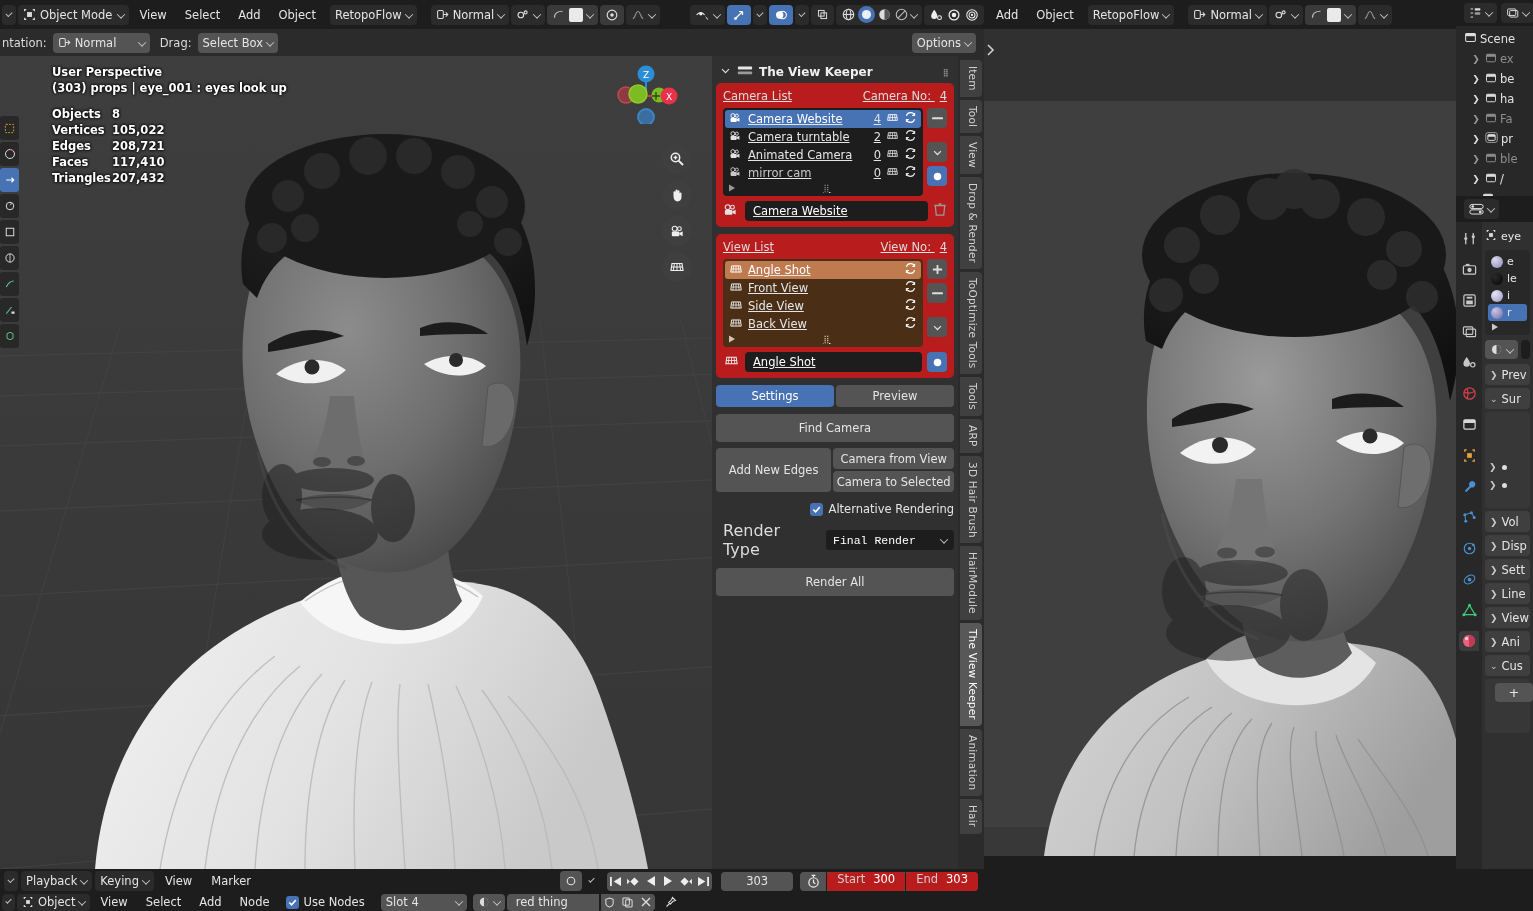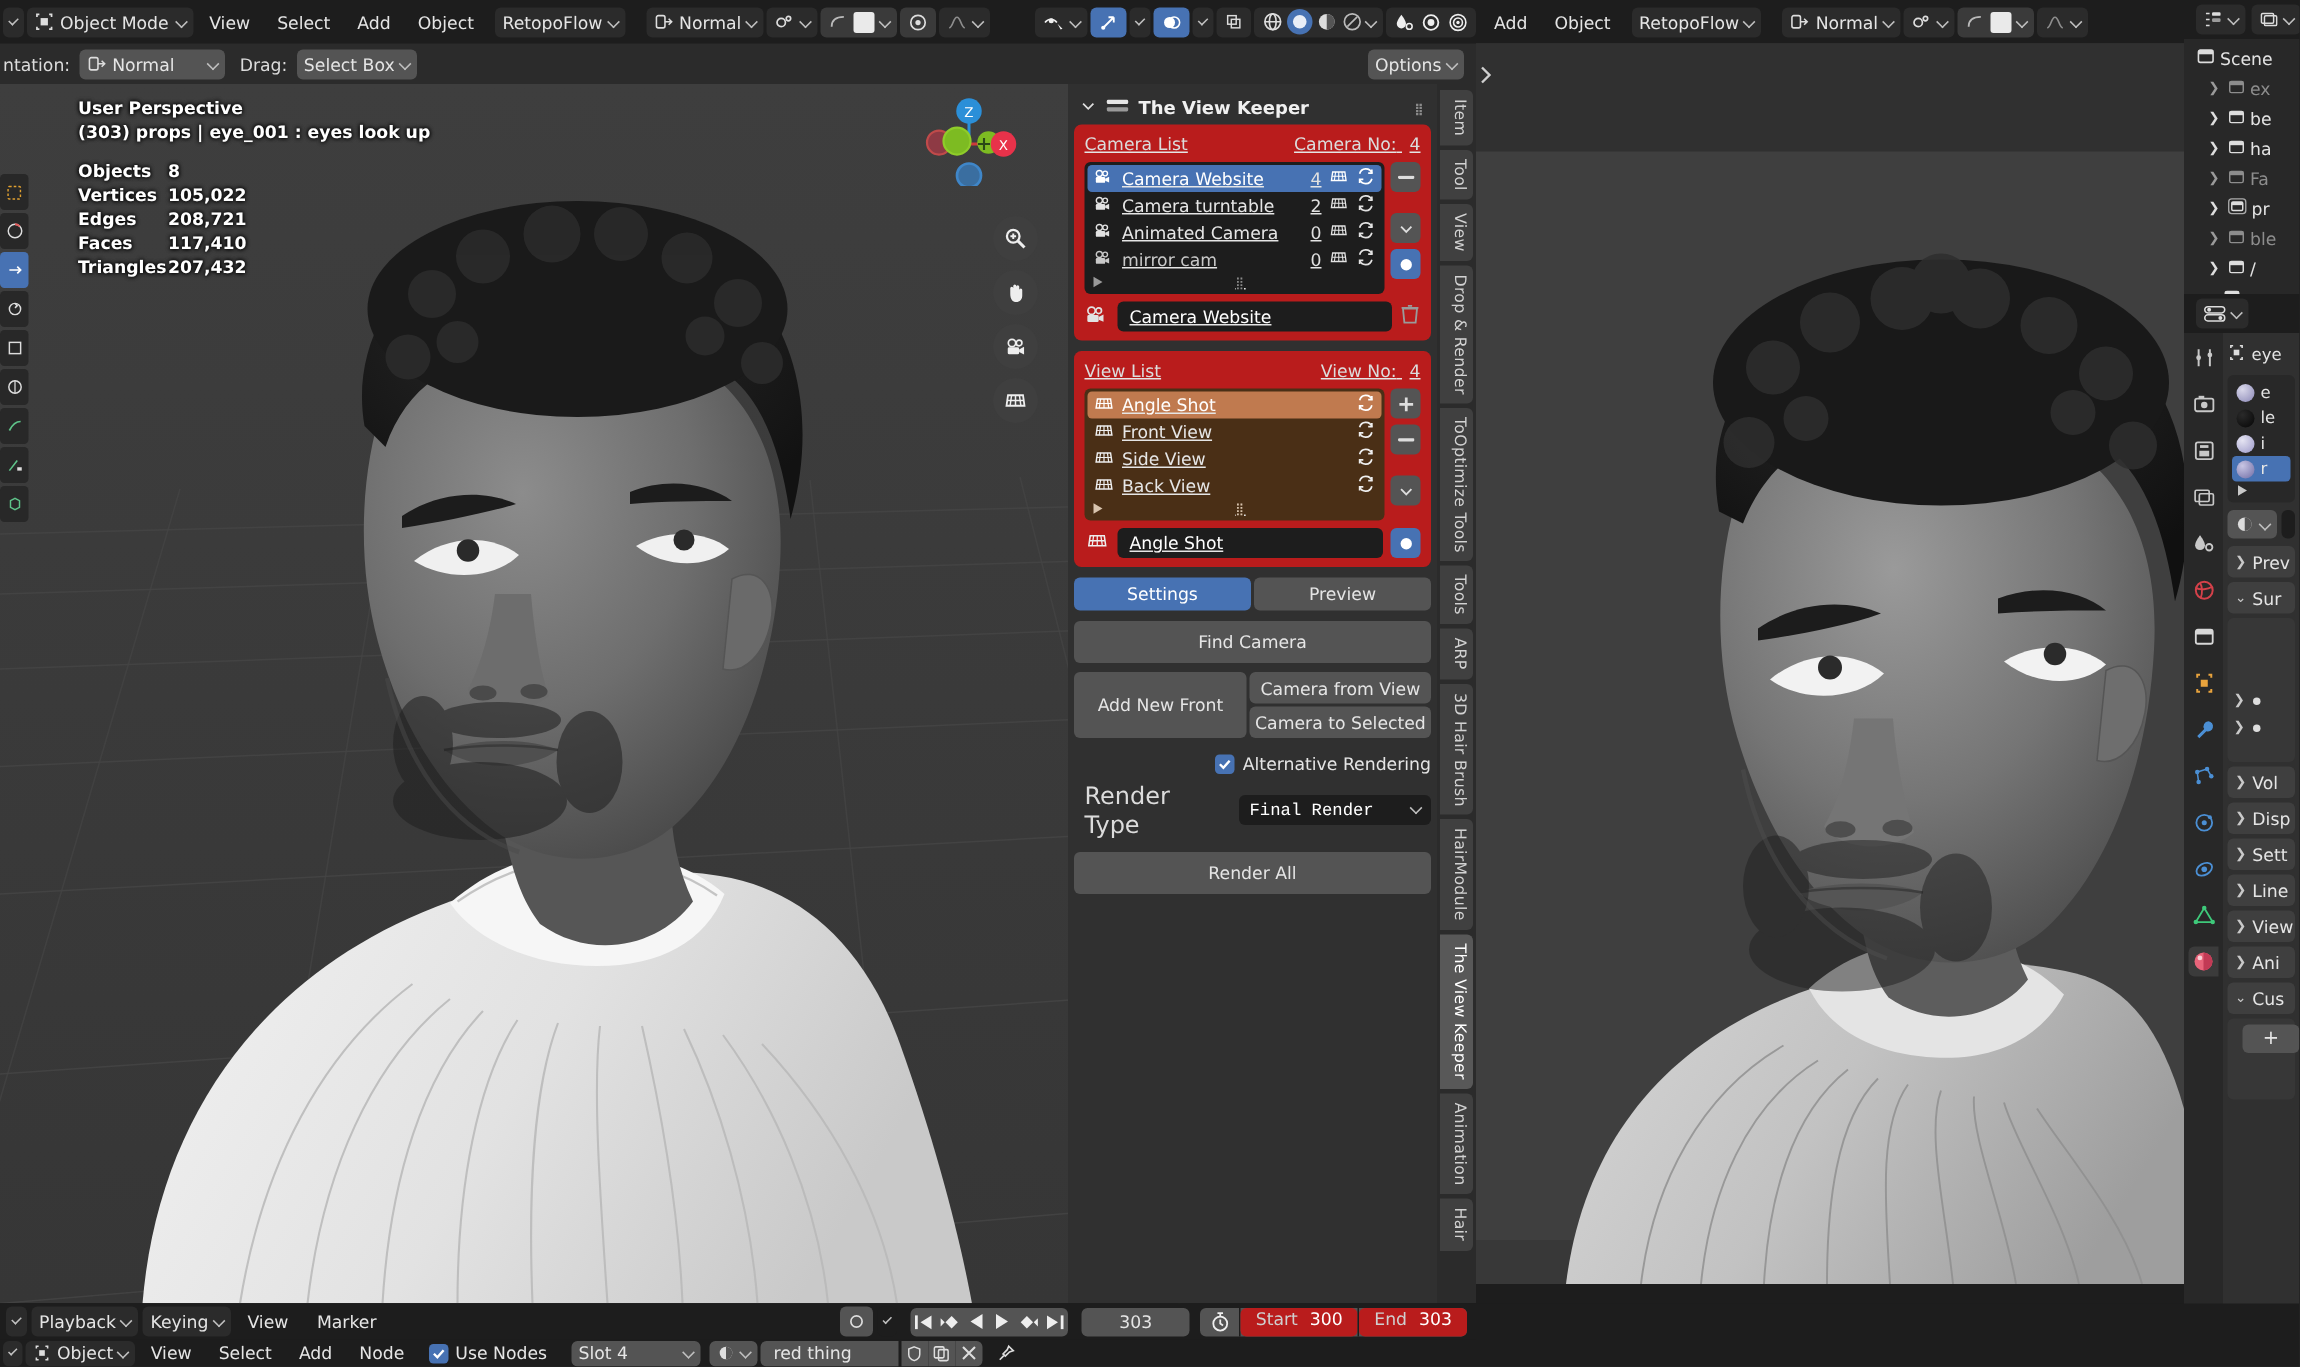--- a/index.html
+++ b/index.html
@@ -878,21 +878,21 @@
   </div>
 
   <div class="seg">
     <div class="s on">Settings</div>
     <div class="s">Preview</div>
   </div>
 
   <div class="bigbtn">Find Camera</div>
 
   <div class="splitbtn">
-    <div class="l">Add New Front</div>
+    <div class="l">Add New Edges</div>
     <div class="r">
       <div>Camera from View</div>
       <div>Camera to Selected</div>
     </div>
   </div>
 
   <div class="chkrow">
     <span class="chk">
       <svg width="9" height="9" viewBox="0 0 10 10">
           <path d="M1.4 5L4 7.6 8.6 2.4" stroke="#fff" stroke-width="1.8" fill="none"></path>

